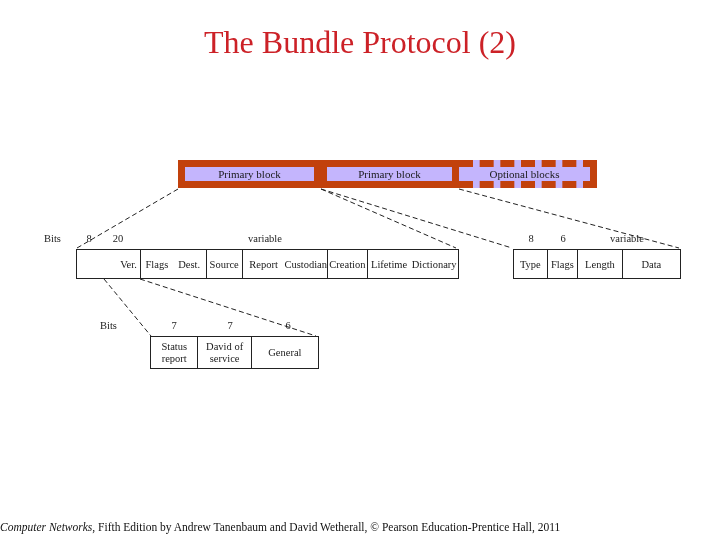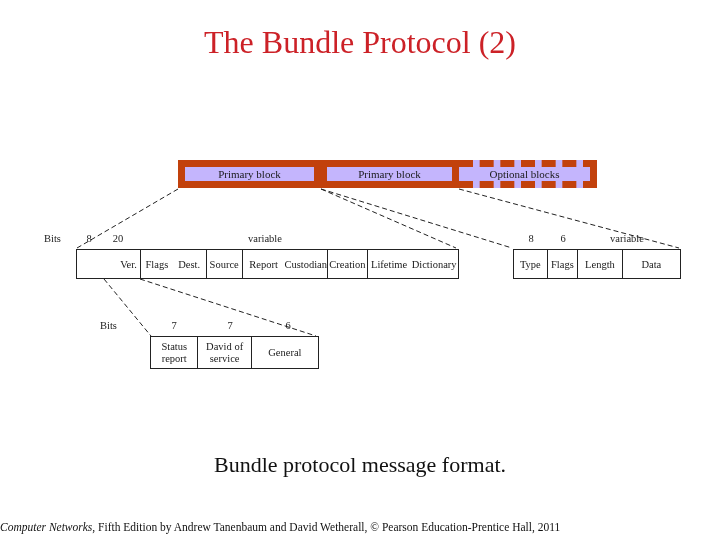--- a/index.html
+++ b/index.html
@@ -111,19 +111,18 @@
   <span class="bits tick" style="left:174px;top:320px">7</span>
   <span class="bits tick" style="left:230px;top:320px">7</span>
   <span class="bits tick" style="left:288px;top:320px">6</span>
 
   <div class="row flags-row">
     <div class="cell" style="width:48px">Status report</div>
     <div class="cell" style="width:54px">David of service</div>
     <div class="cell" style="width:67px">General</div>
   </div>
 
-  <div class="caption">Bundle protocol message format.</div>
 
   <div class="footer">
     <span class="book">Computer Networks</span><span>, Fifth Edition by Andrew Tanenbaum and David Wetherall, © Pearson Education-Prentice Hall, 2011</span>
   </div>
 
 </div>
 
 </body></html>

